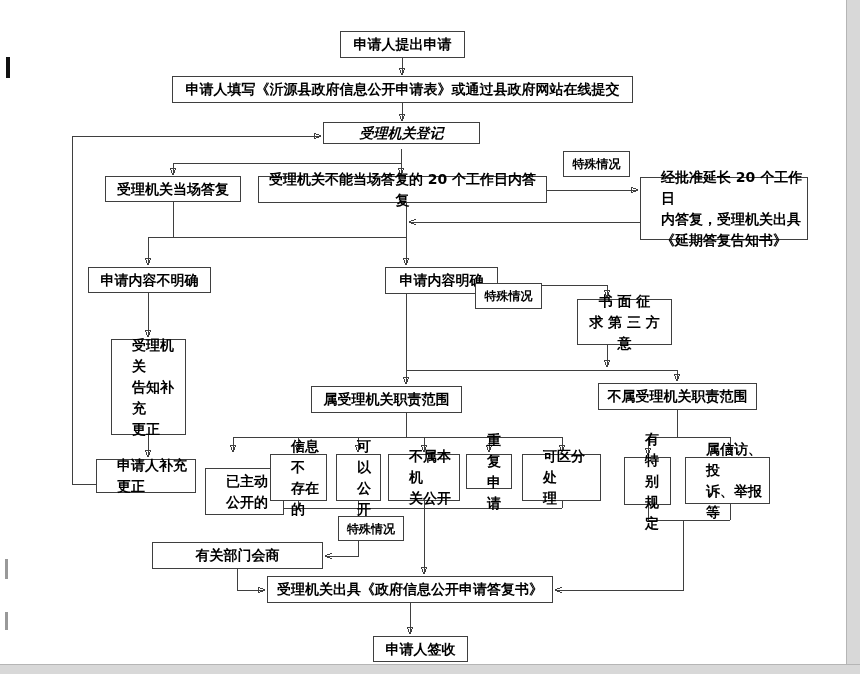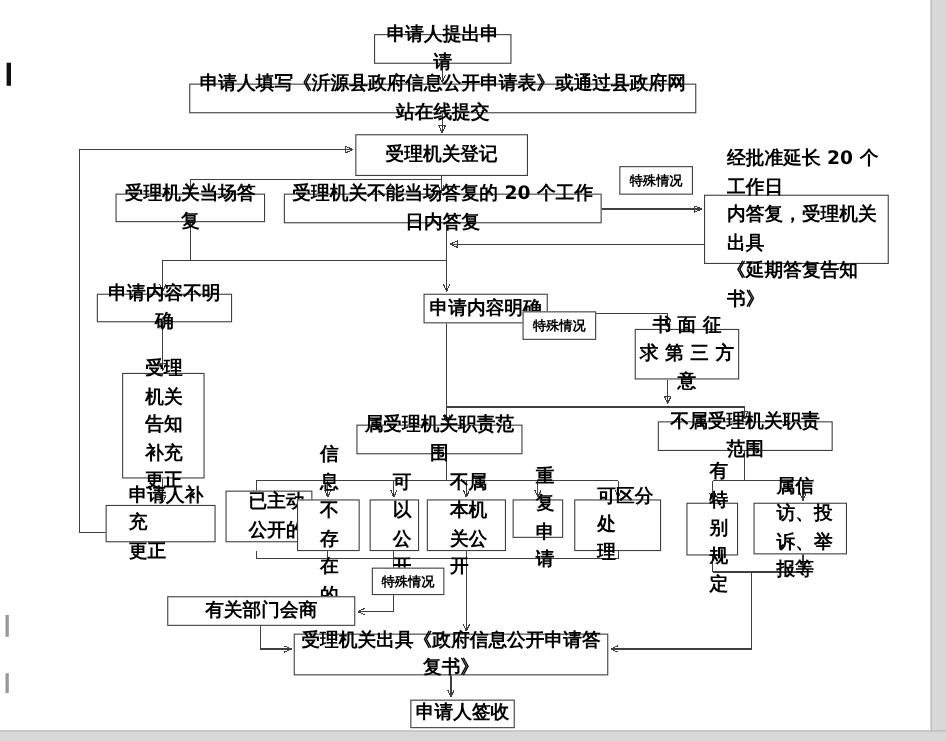--- a/index.html
+++ b/index.html
@@ -1,21 +1,21 @@
 <!DOCTYPE html>
 <html><head>
 <meta charset="utf-8">
 <style>
   html,body{margin:0;padding:0;background:#ffffff;}
   .stage{position:relative;width:860px;height:674px;background:#ffffff;overflow:hidden;
          font-family:"DejaVu Sans","Liberation Sans",sans-serif;}
   svg.wires{position:absolute;left:0;top:0;}
   .wires path{stroke:#3f3f3f;stroke-width:1;fill:none;shape-rendering:crispEdges;}
   .node{position:absolute;box-sizing:border-box;background:#ffffff;border:1px solid #3f3f3f;
-        color:#000;font-weight:bold;font-size:17px;line-height:1.5;
+        color:#000;font-weight:bold;font-size:14px;line-height:1.5;
         display:flex;align-items:center;justify-content:center;
         text-align:center;white-space:pre-line;padding:1px 3px;}
   .al{justify-content:flex-start;text-align:left;padding-left:20px;}
   .edge-right{position:absolute;left:846px;top:0;width:14px;height:674px;background:#d8d8d8;border-left:1px solid #b5b5b5;}
   .edge-bottom{position:absolute;left:0;top:664px;width:860px;height:10px;background:#d8d8d8;border-top:1px solid #b5b5b5;}
   .artifact{position:absolute;}
 </style>
 </head>
 <body>
 
@@ -68,58 +68,58 @@
     <path d="M237,569 V590 H264" marker-end="url(#arr)"></path>
     <path d="M648,505 V520"></path>
     <path d="M730,504 V520"></path>
     <path d="M648,520 H730"></path>
     <path d="M683,520 V590 H556" marker-end="url(#arr)"></path>
     <path d="M410,603 V633" marker-end="url(#arr)"></path>
   </svg>
 
   <div class="node" style="left:340px;top:31px;width:125px;height:27px;">申请人提出申请</div>
   <div class="node" style="left:172px;top:76px;width:461px;height:27px;">申请人填写《沂源县政府信息公开申请表》或通过县政府网站在线提交</div>
-  <div class="node" style="left:323px;top:122px;width:157px;height:38px;">受理机关登记</div>
+  <div class="node" style="left:323px;top:122px;width:157px;height:22px;font-style:italic;">受理机关登记</div>
   <div class="node" style="left:105px;top:176px;width:136px;height:26px;">受理机关当场答复</div>
   <div class="node" style="left:258px;top:176px;width:289px;height:27px;">受理机关不能当场答复的 20 个工作日内答复</div>
   <div class="node" style="left:563px;top:151px;width:67px;height:26px;font-size:12px;">特殊情况</div>
   <div class="node al" style="left:640px;top:177px;width:168px;height:63px;">经批准延长 20 个工作日
 内答复，受理机关出具
 《延期答复告知书》</div>
   <div class="node" style="left:88px;top:267px;width:123px;height:26px;">申请内容不明确</div>
   <div class="node" style="left:349px;top:267px;width:113px;height:27px;margin-left:36px;">申请内容明确</div>
   <div class="node" style="left:475px;top:283px;width:67px;height:26px;font-size:12px;">特殊情况</div>
   <div class="node" style="left:560px;top:299px;width:95px;height:46px;margin-left:17px;">书 面 征
 求 第 三 方 意</div>
-  <div class="node" style="left:324px;top:386px;width:151px;height:27px;">属受理机关职责范围</div>
+  <div class="node" style="left:311px;top:386px;width:151px;height:27px;">属受理机关职责范围</div>
   <div class="node" style="left:598px;top:383px;width:159px;height:27px;">不属受理机关职责范围</div>
   <div class="node al" style="left:111px;top:339px;width:75px;height:96px;">受理机关
 告知补充
 更正</div>
   <div class="node al" style="left:96px;top:459px;width:100px;height:34px;">申请人补充
 更正</div>
-  <div class="node al" style="left:205px;top:446px;width:79px;height:47px;">已主动
+  <div class="node al" style="left:205px;top:468px;width:79px;height:47px;">已主动
 公开的</div>
   <div class="node al" style="left:270px;top:454px;width:57px;height:47px;">信息不
 存在的</div>
   <div class="node al" style="left:336px;top:454px;width:45px;height:47px;">可以
 公开</div>
   <div class="node al" style="left:388px;top:454px;width:72px;height:47px;">不属本机
 关公开</div>
   <div class="node al" style="left:466px;top:454px;width:46px;height:35px;">重复
 申请</div>
   <div class="node al" style="left:522px;top:454px;width:79px;height:47px;">可区分处
 理</div>
   <div class="node al" style="left:624px;top:457px;width:47px;height:48px;">有特别
 规定</div>
   <div class="node al" style="left:685px;top:457px;width:85px;height:47px;">属信访、投
 诉、举报等</div>
   <div class="node" style="left:338px;top:516px;width:66px;height:25px;font-size:12px;">特殊情况</div>
   <div class="node" style="left:152px;top:542px;width:171px;height:27px;">有关部门会商</div>
-  <div class="node" style="left:267px;top:576px;width:286px;height:38px;">受理机关出具《政府信息公开申请答复书》</div>
+  <div class="node" style="left:267px;top:576px;width:286px;height:27px;">受理机关出具《政府信息公开申请答复书》</div>
   <div class="node" style="left:373px;top:636px;width:95px;height:26px;">申请人签收</div>
 
   <div class="artifact" style="left:6px;top:57px;width:4px;height:21px;background:#111;"></div>
   <div class="artifact" style="left:5px;top:559px;width:3px;height:20px;background:#999;"></div>
   <div class="artifact" style="left:5px;top:612px;width:3px;height:18px;background:#999;"></div>
 
   <div class="edge-right"></div>
   <div class="edge-bottom"></div>
 </div>
 

